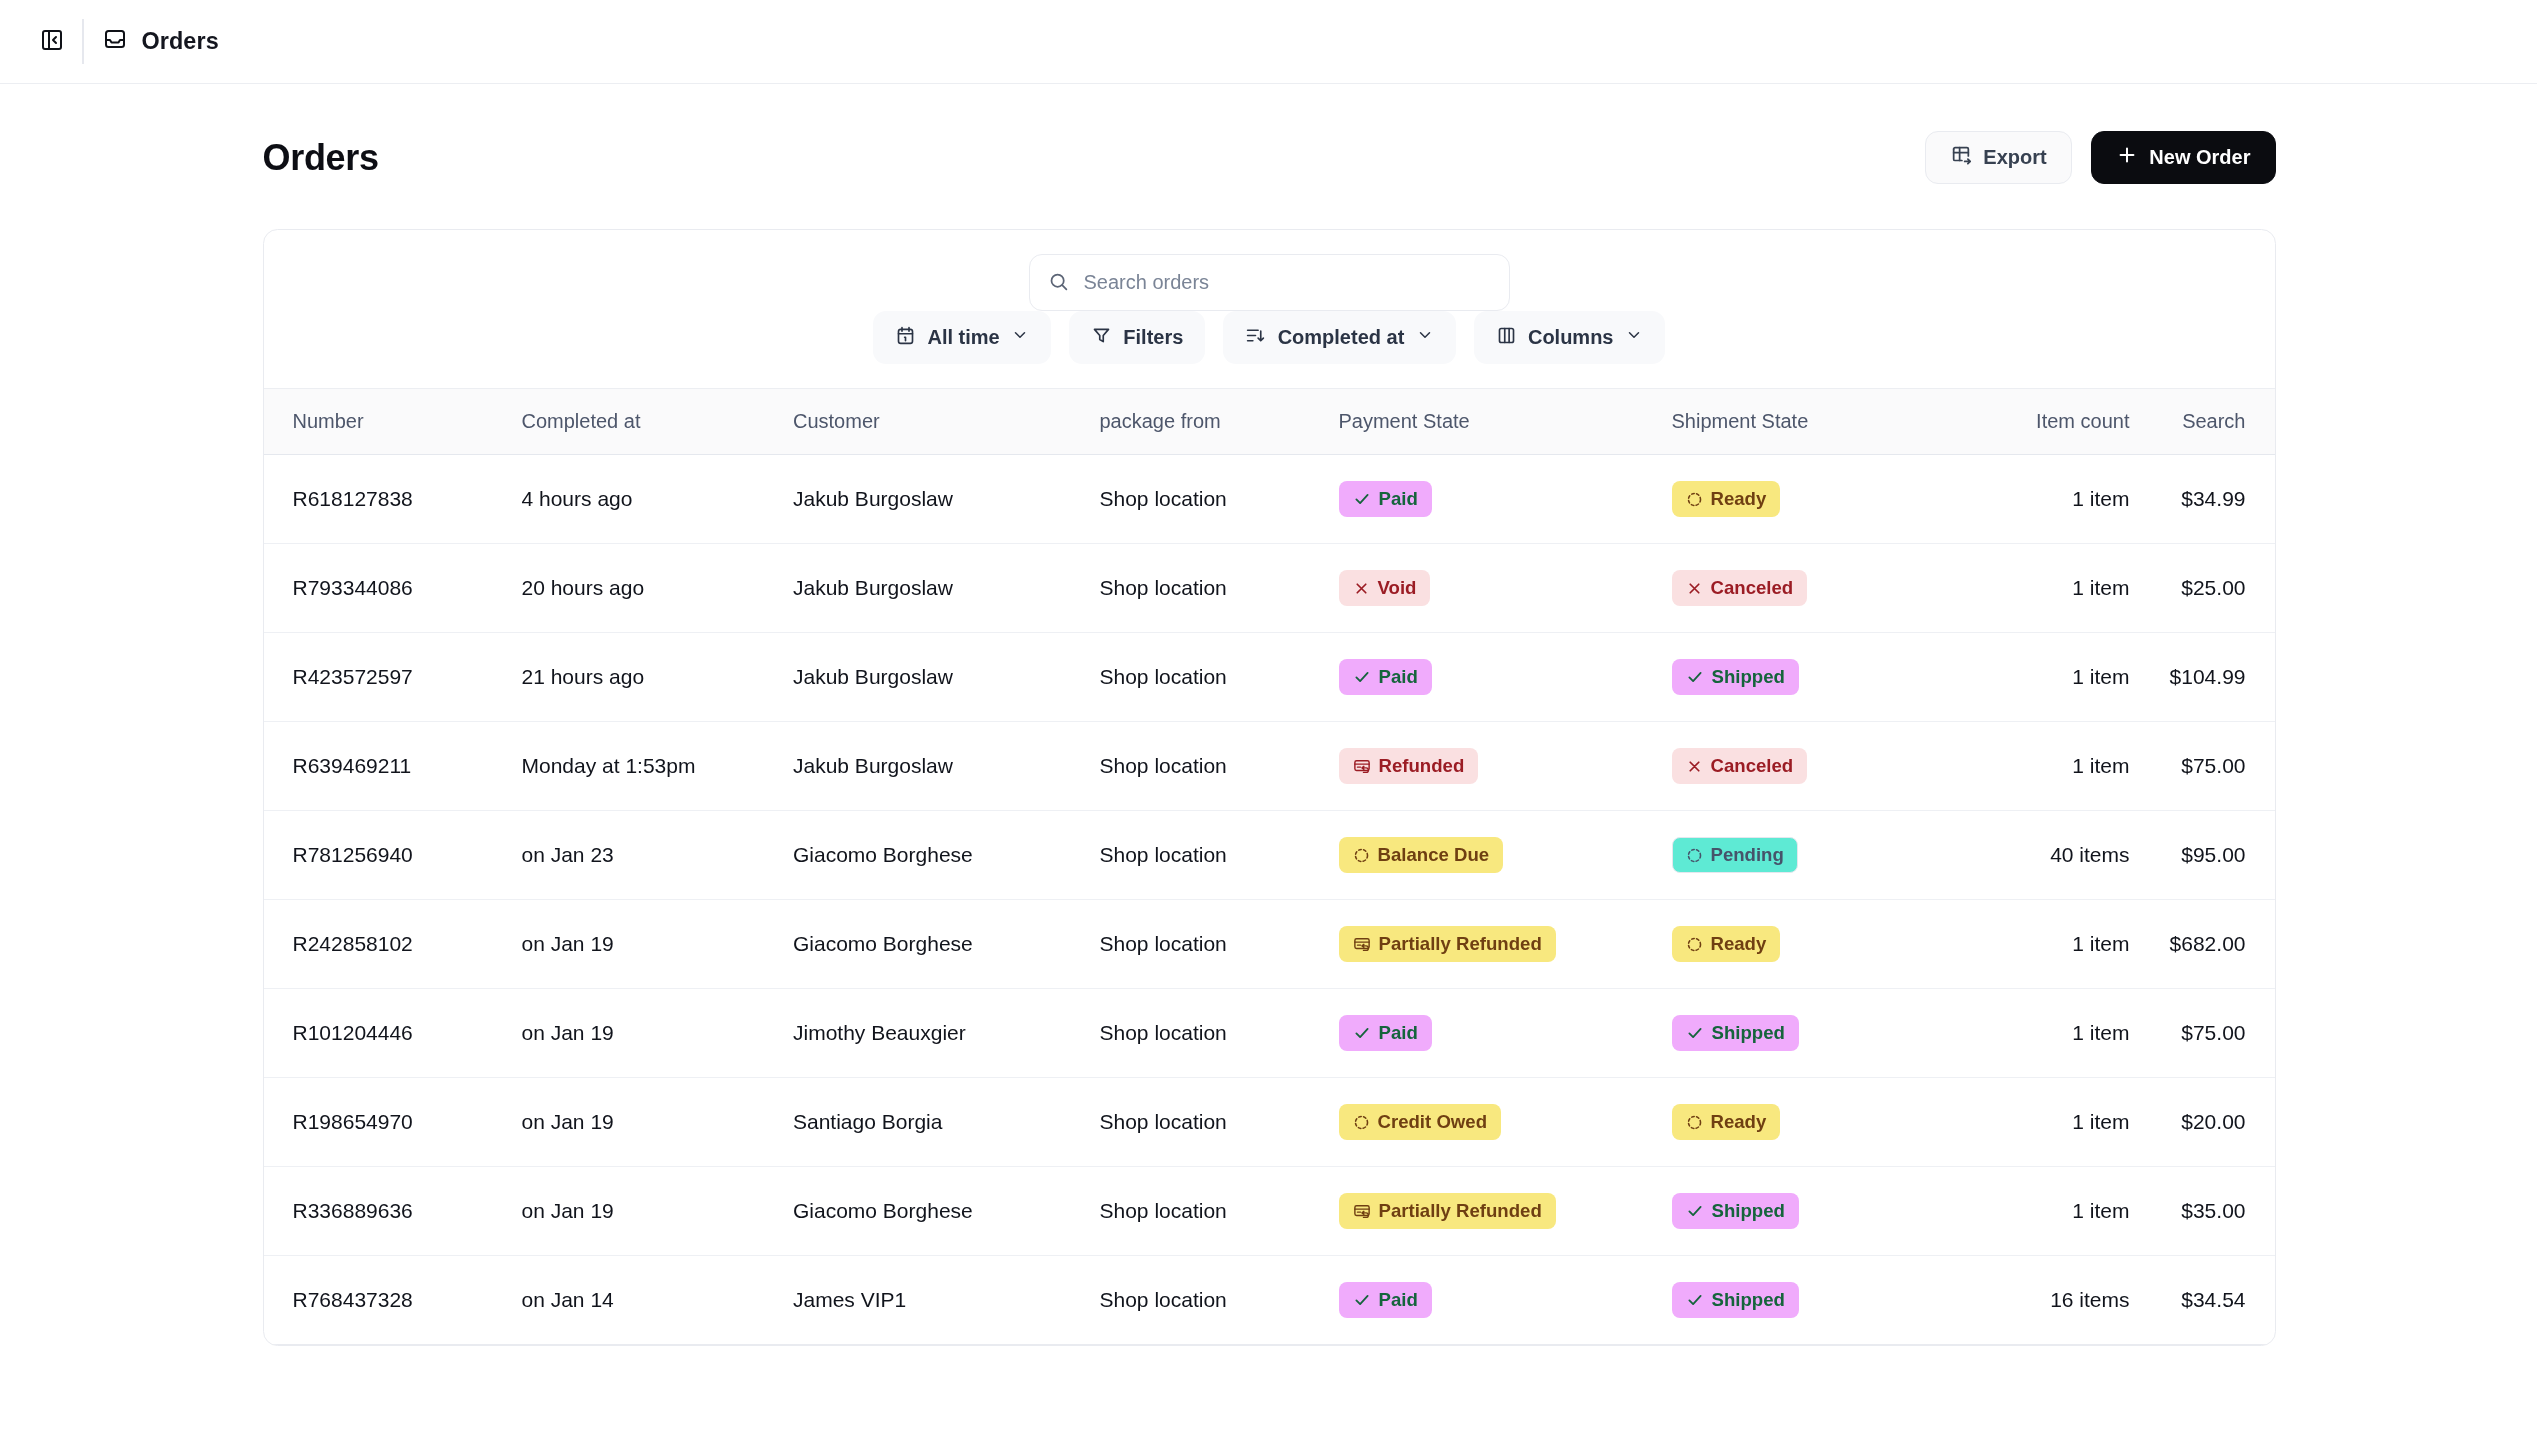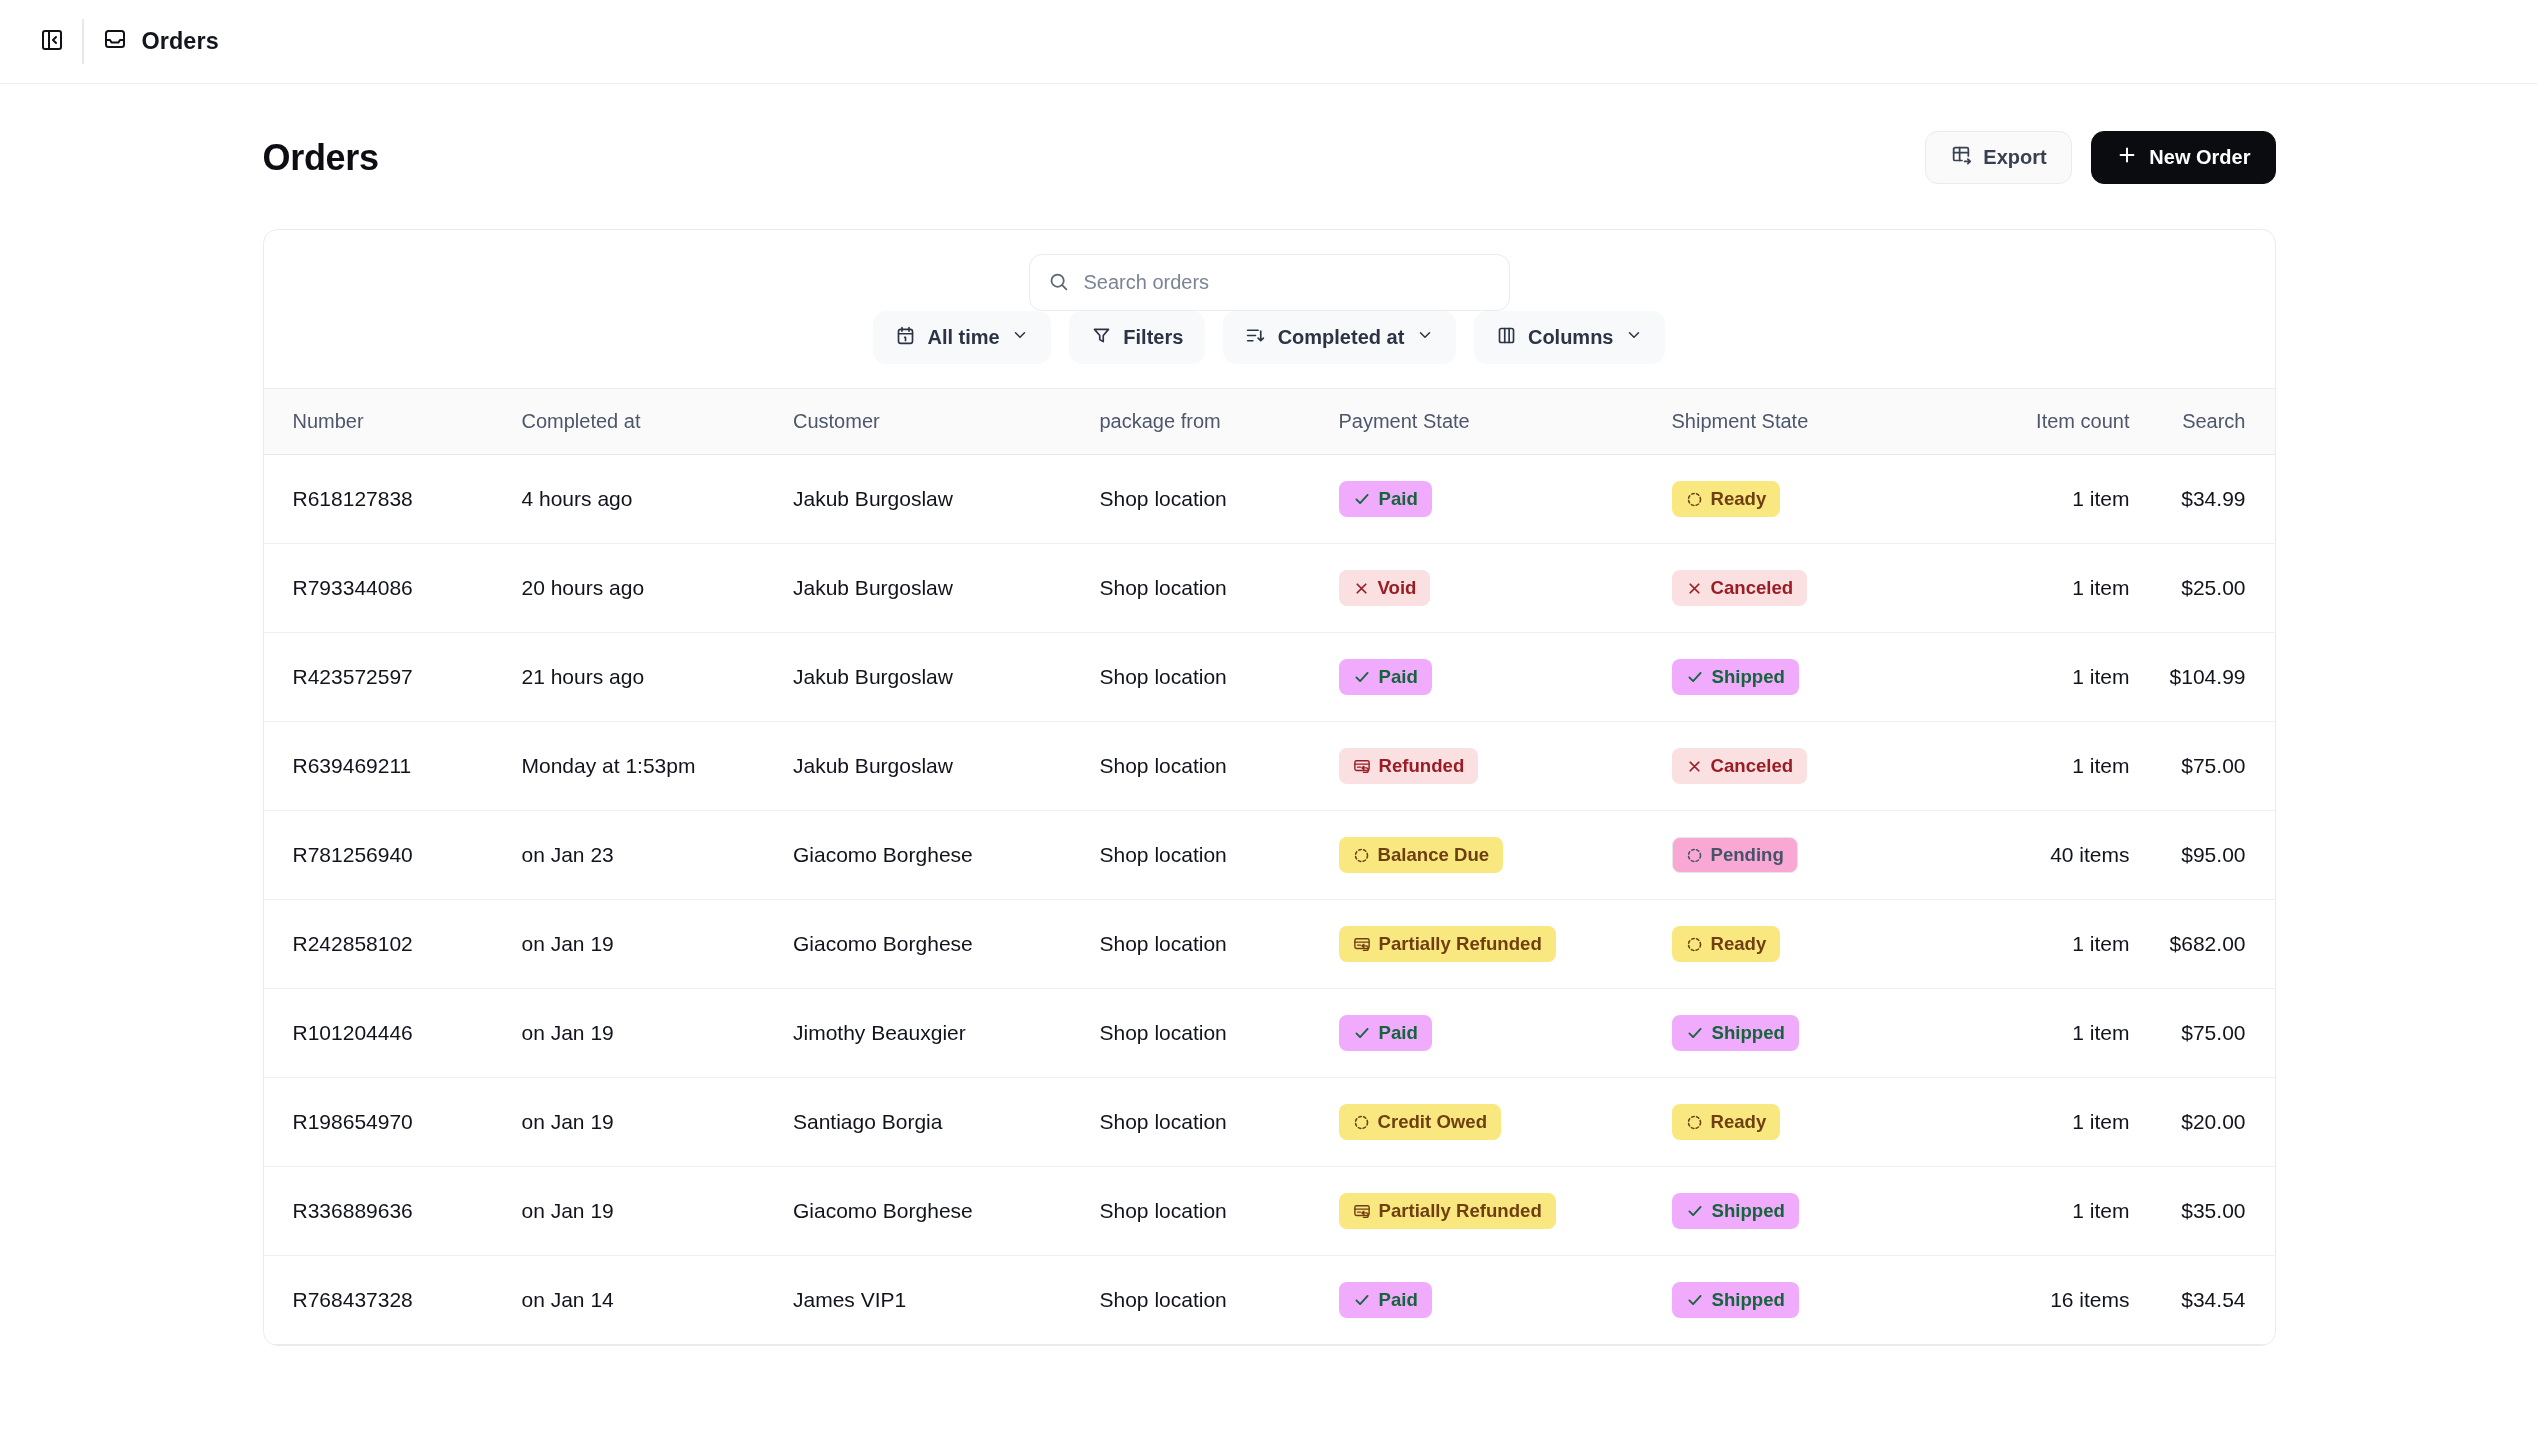--- a/index.html
+++ b/index.html
@@ -137,21 +137,21 @@
     border: 1.6px solid transparent;
     line-height: 1;
   }
   .badge svg { display:block; }
   .badge.green  { background:#f0abfc; color:#15643c; }
   .badge.green  svg { stroke:#15643c; }
   .badge.yellow { background:#f8e87f; color:#6f3f12; }
   .badge.yellow svg { stroke:#6f3f12; }
   .badge.red    { background:#fae0e1; color:#9b1c24; }
   .badge.red    svg { stroke:#9b1c24; }
-  .badge.neutral{ background:#f9a8d4; color:#46536a; border-color:#e4e7ee; }
+  .badge.neutral{ background:#5eead4; color:#46536a; border-color:#e4e7ee; }
   .badge.neutral svg { stroke:#46536a; }
 
   
   .tfoot {
     display:flex; align-items:center; justify-content:space-between;
     padding: 21px 27.5px; position: relative; height: 82px;
   }
   .per-page {
     display:flex; align-items:center; gap: 13px;
     height: 47px; padding: 0 14.5px;

